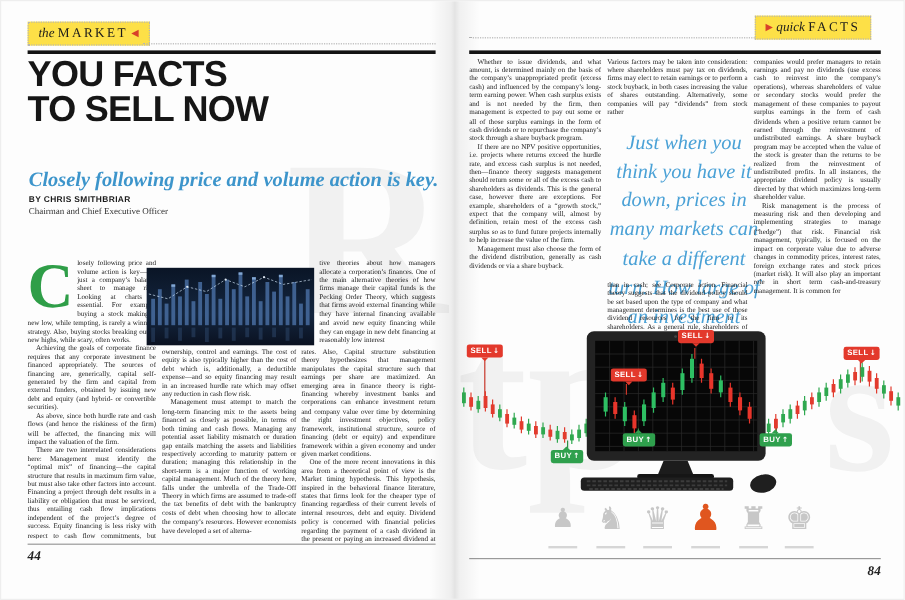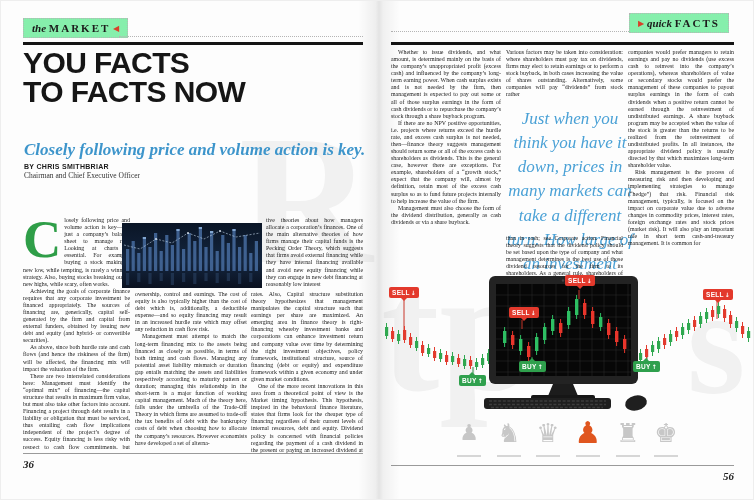--- a/index.html
+++ b/index.html
@@ -2,21 +2,21 @@
 <html><head>
 <meta charset="utf-8">
 <style>
   html,body{margin:0;padding:0;background:#fff;}
   .spread{position:relative;width:754px;height:500px;background:#fdfdfd;overflow:hidden;
           font-family:"Liberation Serif",serif;color:#1b1b1b;border:1px solid #eee;box-sizing:border-box;}
   .abs{position:absolute;}
   .gutter{left:357px;top:0;width:42px;height:500px;
           background:linear-gradient(90deg,rgba(0,0,0,0) 0%,rgba(0,0,0,0.06) 42%,rgba(0,0,0,0.10) 50%,rgba(0,0,0,0.05) 60%,rgba(0,0,0,0) 100%);}
   
-  .sec-box{border:1px dotted #b5b5b5;padding:3px 8px 3px 8px;background:#86efac;font-size:11px;white-space:nowrap;font-weight:bold;}
+  .sec-box{border:1px dotted #b5b5b5;padding:3px 8px 3px 8px;background:#fde047;font-size:11px;white-space:nowrap;}
   .sec-pre{font-style:italic;font-size:11px;}
   .sec-main{letter-spacing:2px;font-size:11px;}
   .sec-arrow{color:#d8402a;font-family:"DejaVu Sans",sans-serif;font-size:8px;vertical-align:1px;}
   .dotline{border-top:1px dotted #b5b5b5;height:0;}
   .thickrule{height:3px;background:#141414;}
   .thinrule{height:1px;background:#9a9a9a;}
   
   .title-line{font-family:"Liberation Sans",sans-serif;font-weight:bold;font-size:30px;line-height:29px;
               letter-spacing:-0.6px;color:#161616;}
   .subtitle{font-style:italic;font-weight:bold;font-size:17px;}
@@ -59,21 +59,21 @@
   <div class="abs sec-box" style="left:22px;top:17px;">
     <span class="sec-pre">the</span>
     <span class="sec-main">MARKET</span>
     <span class="sec-arrow">◀</span>
   </div>
   <div class="abs dotline" style="left:118px;top:35px;width:244px;"></div>
   <div class="abs thickrule" style="left:22px;top:41px;width:340px;"></div>
 
   <div class="abs" style="left:22px;top:47px;">
     <div class="title-line">YOU FACTS</div>
-    <div class="title-line">TO FACTS NOW</div>
+    <div class="title-line">TO SELL NOW</div>
   </div>
   <div class="abs subtitle" style="left:23px;top:139px;color:#3d95cb;">Closely following price and volume action is key.</div>
   <div class="abs byline" style="left:23px;top:162px;">BY CHRIS SMITHBRIAR</div>
   <div class="abs byline-role" style="left:23px;top:170px;">Chairman and Chief Executive Officer</div>
 
   <div class="abs col" style="left:22px;top:216px;width:107px;height:232px;">
     <p class="bt"><span class="dropcap" style="color:#2f9e48;">C</span><span>losely following price and volume action is key—not just a company’s balance sheet to manage risk. Looking at charts is essential. For example, buying a stock making a new low, while tempting, is rarely a winning strategy. Also, buying stocks breaking out to new highs, while scary, often works.</span></p>
     <p class="bt ind">Achieving the goals of corporate finance requires that any corporate investment be financed appropriately. The sources of financing are, generically, capital self-generated by the firm and capital from external funders, obtained by issuing new debt and equity (and hybrid- or convertible securities).</p>
     <p class="bt ind">As above, since both hurdle rate and cash flows (and hence the riskiness of the firm) will be affected, the financing mix will impact the valuation of the firm.</p>
     <p class="bt ind">There are two interrelated considerations here: Management must identify the “optimal mix” of financing—the capital structure that results in maximum firm value, but must also take other factors into account. Financing a project through debt results in a liability or obligation that must be serviced, thus entailing cash flow implications independent of the project’s degree of success. Equity financing is less risky with respect to cash flow commitments, but results in a dilution of share</p>
@@ -149,21 +149,21 @@
   </div>
   <div class="abs col" style="left:265px;top:216px;width:97px;height:72px;">
     <p class="bt">tive theories about how managers allocate a corporation’s finances. One of the main alternative theories of how firms manage their capital funds is the Pecking Order Theory, which suggests that firms avoid external financing while they have internal financing available and avoid new equity financing while they can engage in new debt financing at reasonably low interest</p>
   </div>
   <div class="abs col" style="left:250px;top:290px;width:112px;height:162px;">
     <p class="bt">rates. Also, Capital structure substitution theory hypothesizes that management manipulates the capital structure such that earnings per share are maximized. An emerging area in finance theory is right-financing whereby investment banks and corporations can enhance investment return and company value over time by determining the right investment objectives, policy framework, institutional structure, source of financing (debt or equity) and expenditure framework within a given economy and under given market conditions.</p>
     <p class="bt ind">One of the more recent innovations in this area from a theoretical point of view is the Market timing hypothesis. This hypothesis, inspired in the behavioral finance literature, states that firms look for the cheaper type of financing regardless of their current levels of internal resources, debt and equity. Dividend policy is concerned with financial policies regarding the payment of a cash dividend in the present or paying an increased dividend at a later stage.</p>
   </div>
 
   <div class="abs thinrule" style="left:22px;top:452px;width:340px;"></div>
-  <div class="abs pagenum" style="left:22px;top:457px;">36</div>
+  <div class="abs pagenum" style="left:22px;top:457px;">44</div>
 
   <div class="abs dotline" style="left:390px;top:30px;width:248px;"></div>
   <div class="abs sec-box" style="left:628px;top:12px;">
     <span class="sec-arrow">▶</span>
     <span class="sec-pre">quick</span>
     <span class="sec-main">FACTS</span>
   </div>
   <div class="abs thickrule" style="left:390px;top:41px;width:343px;"></div>
 
   <div class="abs col" style="left:390px;top:48px;width:110px;height:212px;">
@@ -355,16 +355,16 @@
   <div class="badge buy" style="left:632px;top:360px;"><span>BUY</span><span class="arr">↑</span></div>
 
   <div class="piece" style="left:451px;top:412px;font-size:22px;">♟</div>
   <div class="piece" style="left:491px;top:412px;">♞</div>
   <div class="piece" style="left:530px;top:412px;">♛</div>
   <div class="piece orange" style="left:570px;top:412px;">♟</div>
   <div class="piece" style="left:610px;top:412px;">♜</div>
   <div class="piece" style="left:648px;top:412px;">♚</div>
 
   <div class="abs thinrule" style="left:390px;top:464px;width:343px;"></div>
-  <div class="abs pagenum" style="left:713px;top:469px;width:20px;text-align:right;">56</div>
+  <div class="abs pagenum" style="left:713px;top:469px;width:20px;text-align:right;">84</div>
 
   <div class="abs gutter"></div>
 </div>
 
 </body></html>

